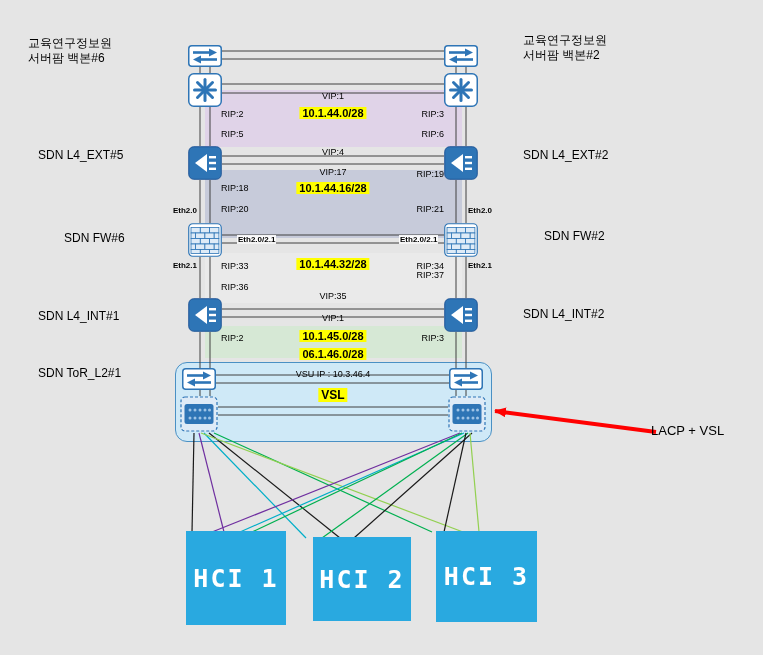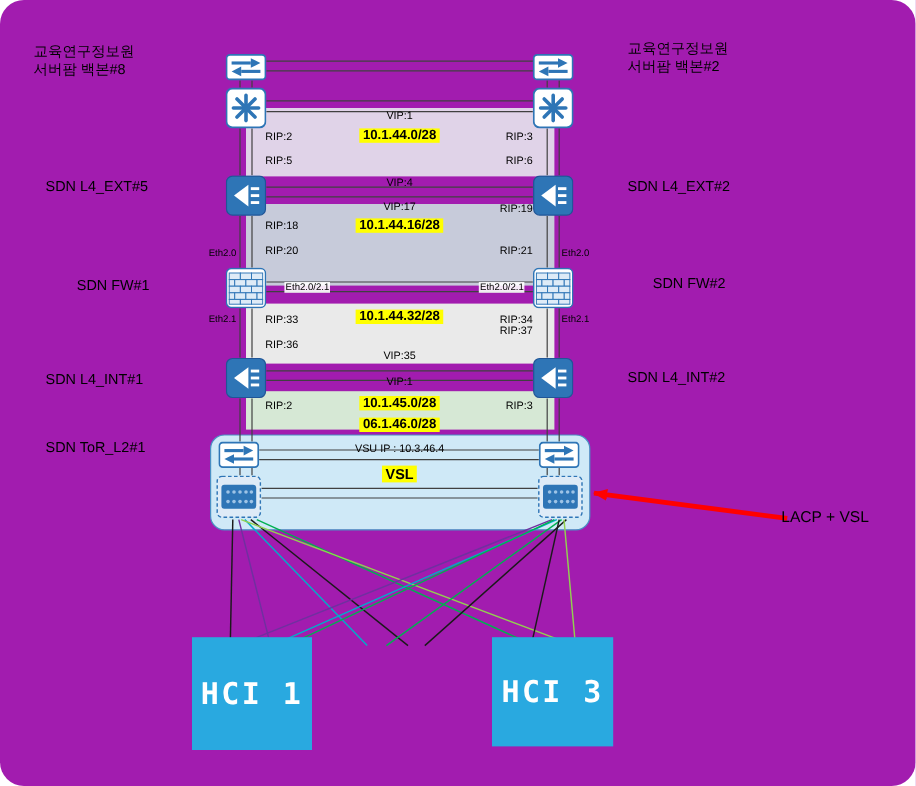--- a/index.html
+++ b/index.html
@@ -1,35 +1,35 @@
 <!DOCTYPE html>
 <html><head>
 <meta charset="utf-8">
 <style>
   html,body{margin:0;padding:0;background:#ffffff;}
-  .page{position:relative;width:763px;height:655px;background:#a21caf;overflow:hidden;font-family:"Liberation Sans",sans-serif;color:#000;border-radius:20px;}
+  .page{position:relative;width:763px;height:655px;background:#e5e5e5;overflow:hidden;font-family:"Liberation Sans",sans-serif;color:#000;}
   .band{position:absolute;z-index:1;}
   .band-ext{left:205px;top:90px;width:257px;height:57px;background:#E0D3E8;}
   .band-fw-out{left:205px;top:170px;width:257px;height:68px;background:#C7CBDA;}
   .band-fw-in{left:205px;top:253px;width:257px;height:50px;background:#EAEAEA;}
   .band-int{left:205px;top:326px;width:257px;height:32px;background:#D6E8D5;}
   .torbox{position:absolute;left:175px;top:362px;width:315px;height:78px;background:#CFE9F7;border:1.5px solid #4A90C4;border-radius:12px;z-index:1;}
   .wires{position:absolute;left:0;top:0;z-index:2;pointer-events:none;}
   .dev{position:absolute;z-index:3;line-height:0;}
   .t{position:absolute;z-index:4;white-space:nowrap;font-size:12px;}
   .fs12{font-size:12px;line-height:15px;}
   .fs13{font-size:13px;}
   .fs9{font-size:9px;}
-  .fs8{font-size:8px;}
+  .fs8{font-size:8px;font-weight:bold;}
   .ctr{transform:translateX(-50%);}
   .rgt{transform:translateX(-100%);}
   .hl{background:#FFFF00;padding:0 3px;font-weight:bold;font-size:11px;text-align:right;}
   .vsl{font-size:12px;font-weight:bold;}
   .ethbg{background:rgba(255,255,255,0.9);padding:0 1px;}
-  .hci{position:absolute;z-index:3;background:#29A9E0;display:flex;align-items:center;justify-content:center;color:#ffffff;font-family:"DejaVu Sans Mono",monospace;font-size:25px;font-weight:bold;letter-spacing:2px;}
+  .hci{position:absolute;z-index:3;background:#29A9E0;display:flex;align-items:center;justify-content:center;color:#ffffff;font-family:"DejaVu Sans Mono",monospace;font-size:25px;font-weight:bold;letter-spacing:2px;margin-left:26px;}
   .hidden-defs{position:absolute;width:0;height:0;overflow:hidden;}
 </style>
 </head>
 <body>
 
 <div class="page">
 
   <svg class="hidden-defs" aria-hidden="true">
     <symbol id="sym-switch" viewBox="0 0 34 22">
       <rect x="0.75" y="0.75" width="32.5" height="20.5" rx="3" fill="#ffffff" stroke="#2E75B6" stroke-width="1.5"></rect>
@@ -210,30 +210,30 @@
       </svg></div>
   <div class="dev" style="left:449px;top:368px"><svg width="34" height="22">
         <use href="#sym-switch"></use>
       </svg></div>
   <div class="dev" style="left:448px;top:396px"><svg width="38" height="36">
         <use href="#sym-vss"></use>
       </svg></div>
 
   <div class="t fs12" style="left:28px;top:36px">
     <div>교육연구정보원</div>
-    <div>서버팜 백본#8</div>
+    <div>서버팜 백본#6</div>
   </div>
   <div class="t fs12" style="left:523px;top:33px">
     <div>교육연구정보원</div>
     <div>서버팜 백본#2</div>
   </div>
 
   <div class="t fs12" style="left:38px;top:148px">SDN L4_EXT#5</div>
   <div class="t fs12" style="left:523px;top:148px">SDN L4_EXT#2</div>
-  <div class="t fs12" style="left:64px;top:231px">SDN FW#1</div>
+  <div class="t fs12" style="left:64px;top:231px">SDN FW#6</div>
   <div class="t fs12" style="left:544px;top:229px">SDN FW#2</div>
   <div class="t fs12" style="left:38px;top:309px">SDN L4_INT#1</div>
   <div class="t fs12" style="left:523px;top:307px">SDN L4_INT#2</div>
   <div class="t fs12" style="left:38px;top:366px">SDN ToR_L2#1</div>
 
   <div class="t fs9 ctr" style="left:333px;top:91px">VIP:1</div>
   <div class="t ctr hl" style="left:333px;top:107px">10.1.44.0/28</div>
   <div class="t fs9" style="left:221px;top:109px">RIP:2</div>
   <div class="t fs9 rgt" style="left:444px;top:109px">RIP:3</div>
   <div class="t fs9" style="left:221px;top:129px">RIP:5</div>
@@ -267,17 +267,20 @@
   <div class="t ctr hl" style="left:333px;top:348px">06.1.46.0/28</div>
 
   <div class="t fs9 ctr" style="left:333px;top:369px">VSU IP : 10.3.46.4</div>
   <div class="t ctr hl vsl" style="left:333px;top:388px">VSL</div>
 
   <div class="t fs13" style="left:651px;top:423px">LACP + VSL</div>
 
   <div class="hci" style="left:160px;top:531px;width:100px;height:94px">
     <span>HCI 1</span>
   </div>
+  <div class="hci" style="left:287px;top:537px;width:98px;height:84px">
+    <span>HCI 2</span>
+  </div>
   <div class="hci" style="left:410px;top:531px;width:101px;height:91px">
     <span>HCI 3</span>
   </div>
 
 </div>
 
 </body></html>

